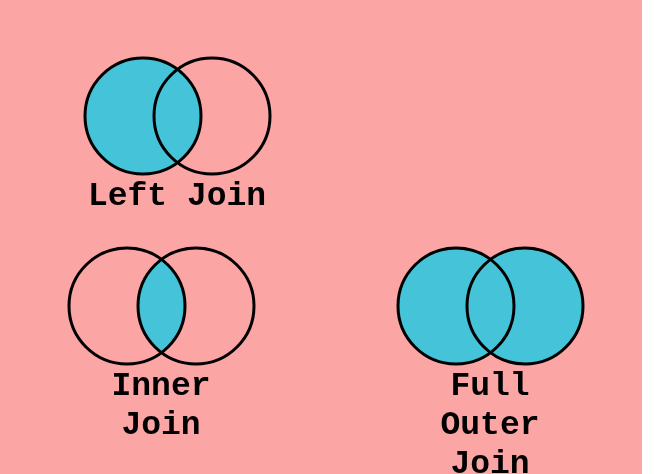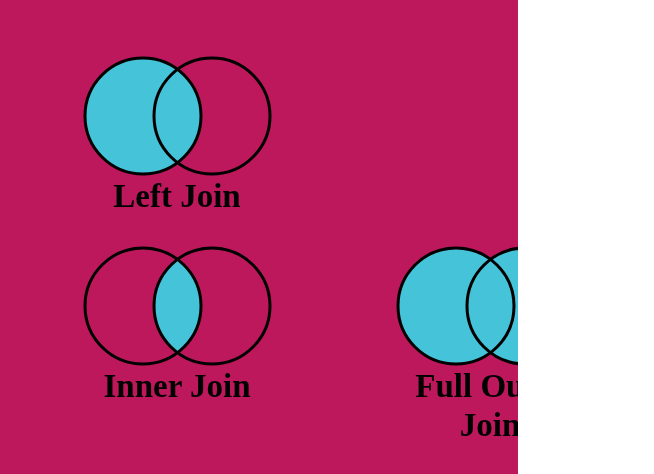--- a/index.html
+++ b/index.html
@@ -2,25 +2,25 @@
 <html><head>
 <meta charset="utf-8">
 <style>
   html, body {
     margin: 0;
     padding: 0;
     background: #ffffff;
   }
   .canvas {
     position: relative;
-    width: 518px;
+    width: 642px;
     height: 474px;
-    background: #be185d;
+    background: #fca5a5;
     overflow: hidden;
-    font-family: Liberation Serif, serif;
+    font-family: Liberation Mono, monospace;
   }
   figure.venn-cell {
     position: absolute;
     margin: 0;
     padding: 0;
     width: 198px;
   }
   figure.venn-cell svg {
     display: block;
     width: 198px;
@@ -31,21 +31,21 @@
     width: 198px;
     text-align: center;
     font-size: 33px;
     font-weight: bold;
     line-height: 39px;
     color: #000000;
     letter-spacing: 0px;
   }
   .cell-tl { left: 78px;  top: 54px;  }
   .cell-tr { left: 387px; top: 54px;  }
-  .cell-bl { left: 78px;  top: 244px; }
+  .cell-bl { left: 62px;  top: 244px; }
   .cell-br { left: 391px; top: 244px; }
 </style>
 </head>
 <body>
 
 <div class="canvas">
 
   <figure class="venn-cell cell-tl">
     <svg viewBox="0 0 198 124">
         <circle cx="65" cy="62" r="58" fill="#45c3d9"></circle>

